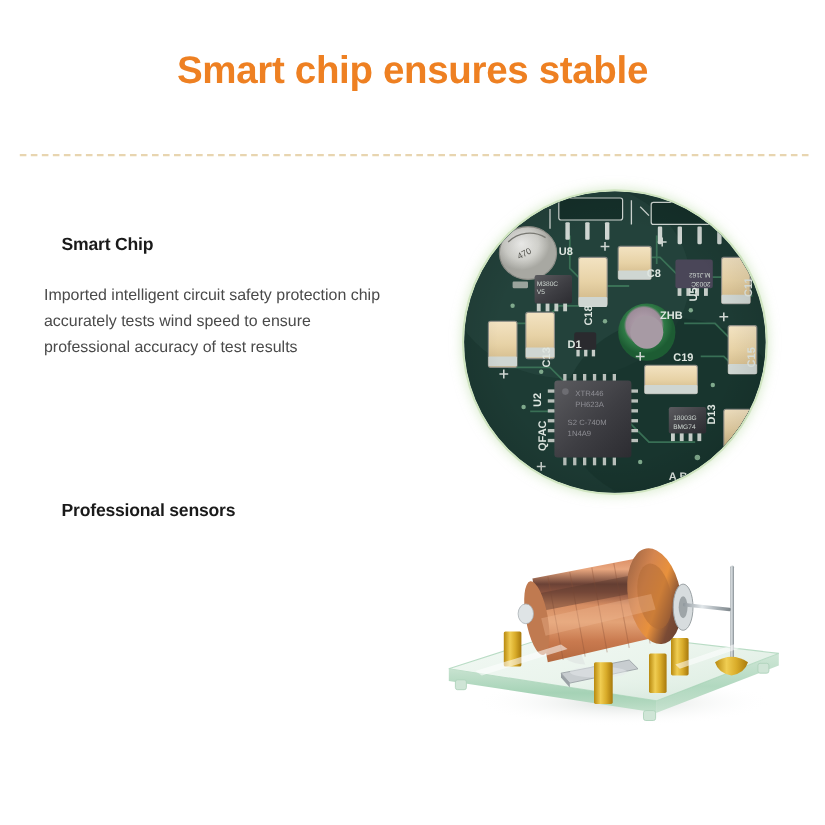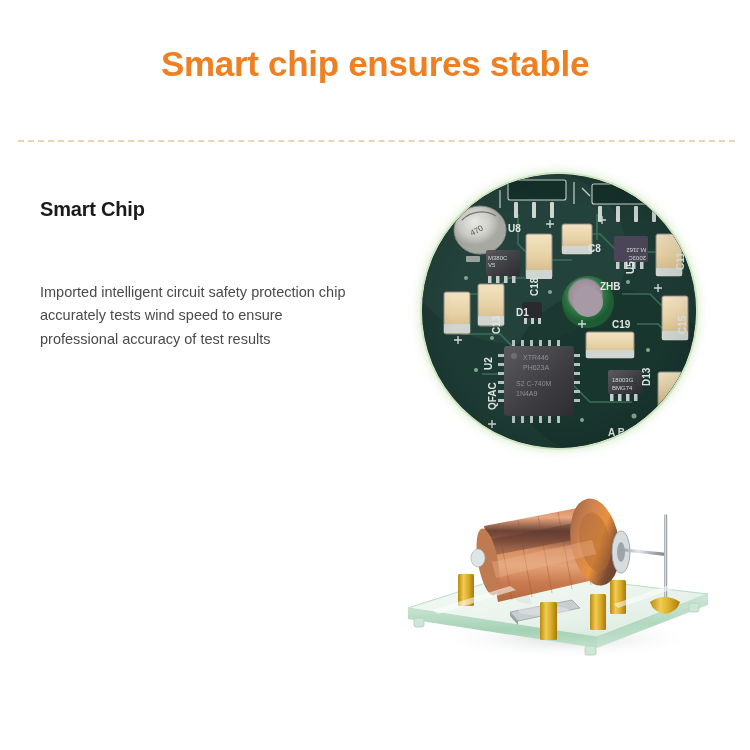--- a/index.html
+++ b/index.html
@@ -49,38 +49,38 @@
     top: 140px;
     width: 717px;
     height: 0;
     border-top: 2px dashed #e8d5b0;
   }
 
   
   .section-heading {
     position: absolute;
     left: 40px;
-    font-size: 20px;
+    font-size: 16px;
     font-weight: 700;
     color: #1a1a1a;
     letter-spacing: -0.2px;
-    margin: 0;
+    margin: 16px;
   }
   .section-body {
     position: absolute;
     left: 40px;
     width: 318px;
     font-size: 14.5px;
     line-height: 1.62;
     color: #4a4a4a;
     margin: 0;
   }
 
   #sec1-heading { top: 198px; }
-  #sec1-body    { top: 258px; margin-top: 23px; }
+  #sec1-body    { top: 258px; }
   #sec2-heading { top: 440px; }
   #sec2-body    { top: 490px; }
 
   
   .pcb-wrap {
     position: absolute;
     left: 415px;
     top: 167px;
     width: 288px;
     height: 288px;
@@ -344,20 +344,21 @@
             <text x="196" y="74" transform="rotate(180 210 74)">M.J162</text>
             <text x="196" y="82" transform="rotate(180 210 82)">2003C</text>
             <text x="190" y="208">18003G</text>
             <text x="190" y="216">BMG74</text>
           </g>
         </g>
       </svg>
     </div>
   </div>
 
+  <h2 class="section-heading" id="sec2-heading">Professional sensors</h2>
 
   <div class="sensor-wrap">
     <svg class="sensor-svg" viewBox="0 0 340 205">
       <defs>
         <linearGradient id="coilBody" x1="0" y1="0" x2="0" y2="1">
           <stop offset="0%" stop-color="#d98a60"></stop>
           <stop offset="12%" stop-color="#e9a77f"></stop>
           <stop offset="26%" stop-color="#6b4236"></stop>
           <stop offset="34%" stop-color="#8a5340"></stop>
           <stop offset="46%" stop-color="#d78e63"></stop>

